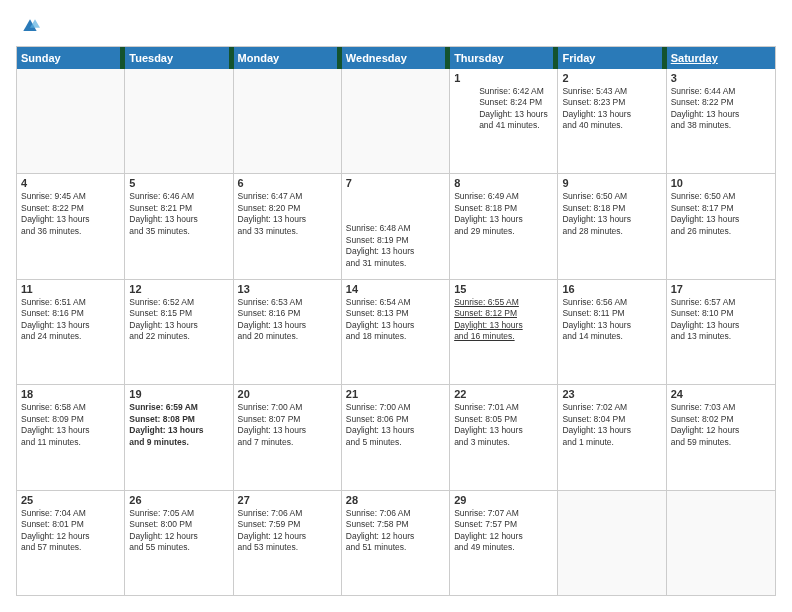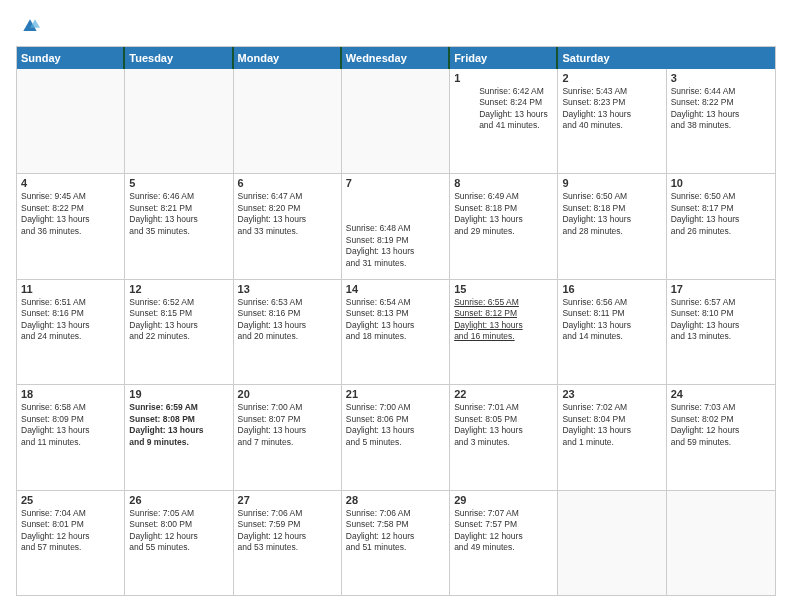--- a/index.html
+++ b/index.html
@@ -71,23 +71,23 @@
       display: grid;
       grid-template-columns: repeat(7, 1fr);
       background: #2a7ab8;
     }
     .cal-header-cell {
       color: #fff;
       font-size: 11px;
       font-weight: bold;
       padding: 5px 4px;
       text-align: left;
-      border-right: 2px solid #14532d;
-    }
-    .cal-header-cell:last-child { border-right: none; }
+      border-right: 5px solid #14532d;
+    }
+    .cal-header-cell:last-child { border-right: none; text-decoration: underline; }
     .cal-body {
       flex: 1;
       display: flex;
       flex-direction: column;
     }
     .cal-row {
       display: grid;
       grid-template-columns: repeat(7, 1fr);
       flex: 1;
       border-bottom: 1px solid #ccc;
@@ -136,20 +136,21 @@
       <div class="location-title"></div>
     </div>
   </div>
 
   <div class="calendar">
     <div class="cal-header">
     <div class="cal-header-cell">Sunday</div>
         <div class="cal-header-cell">Tuesday</div>
         <div class="cal-header-cell">Monday</div>
         <div class="cal-header-cell">Wednesday</div>
+        <div class="cal-header-cell">Thursday</div>
         <div class="cal-header-cell">Friday</div>
         <div class="cal-header-cell">Saturday</div>
       </div>
     <div class="cal-body">
     <div class="cal-row">
           <div class="cal-cell empty"></div>
           <div class="cal-cell empty"></div>
           <div class="cal-cell empty"></div>
           <div class="cal-cell empty"></div>
           <div class="cal-cell">

